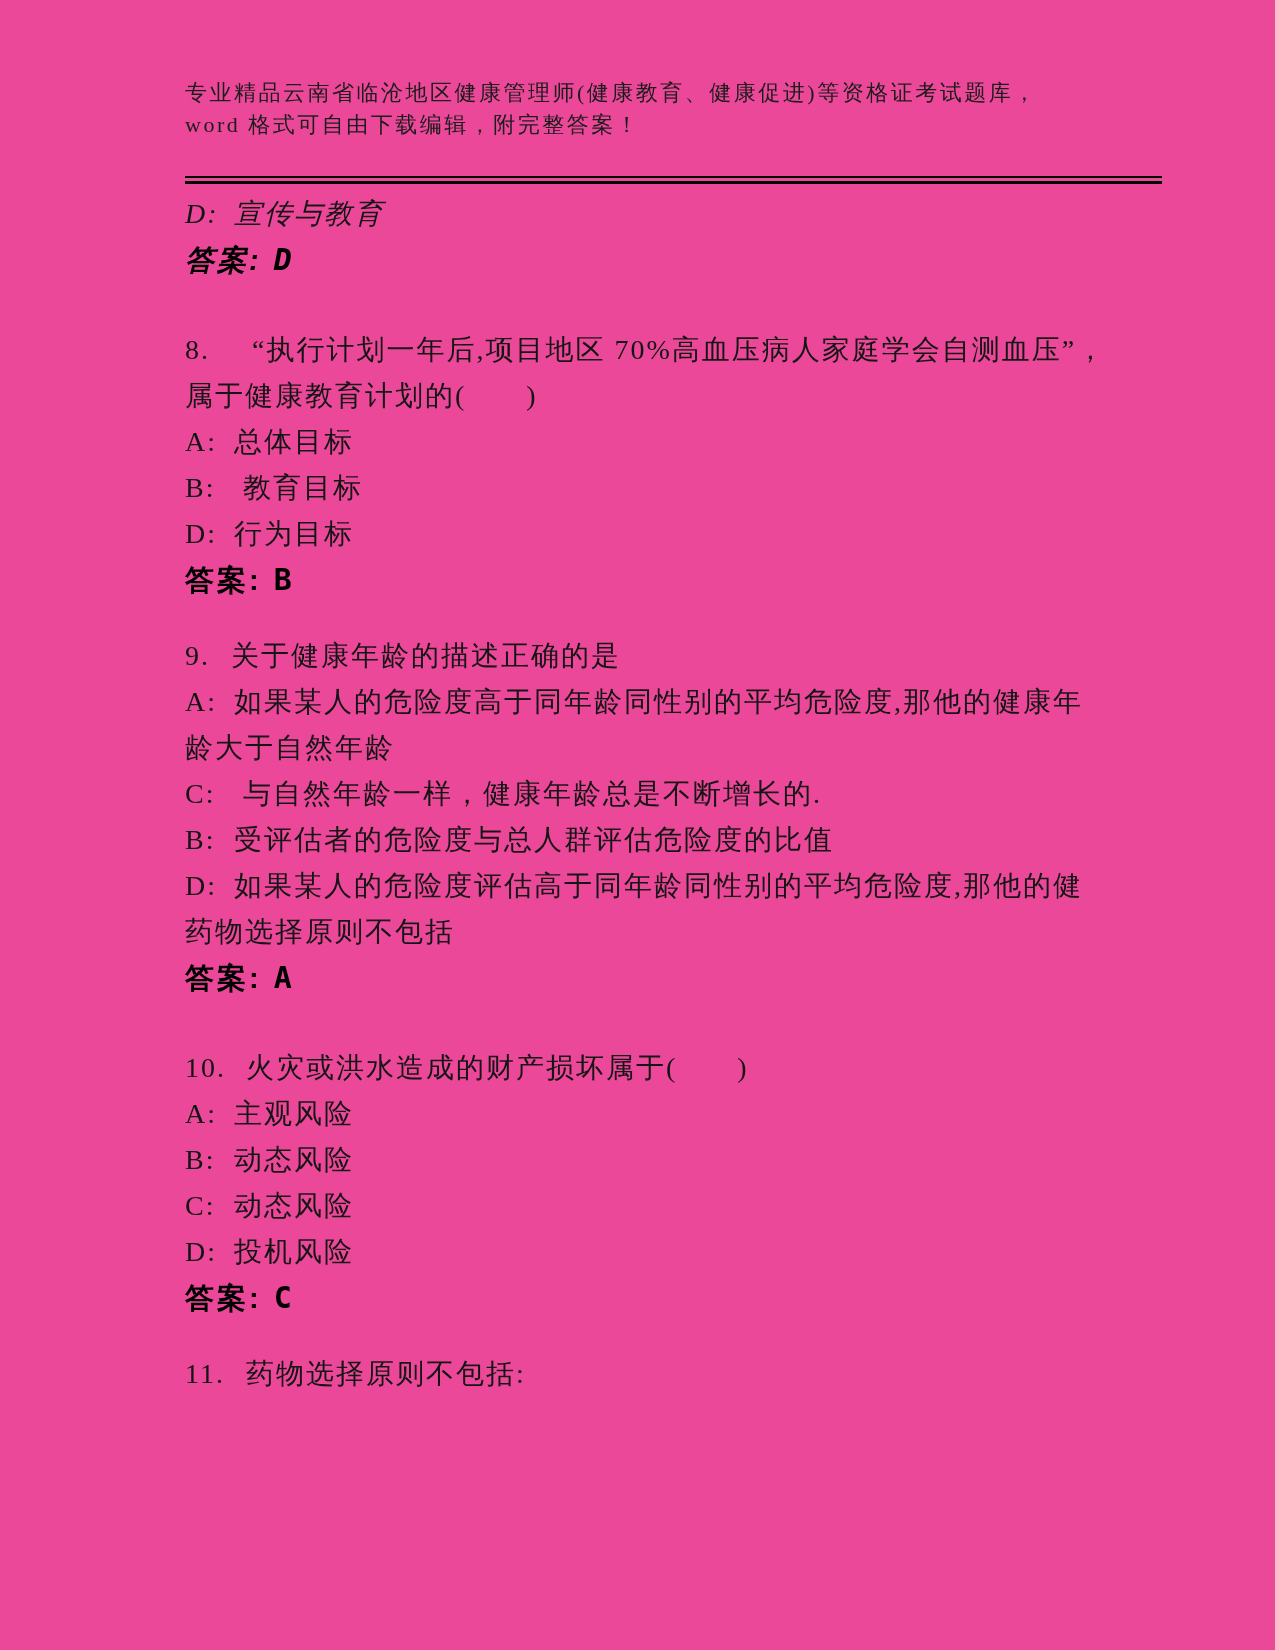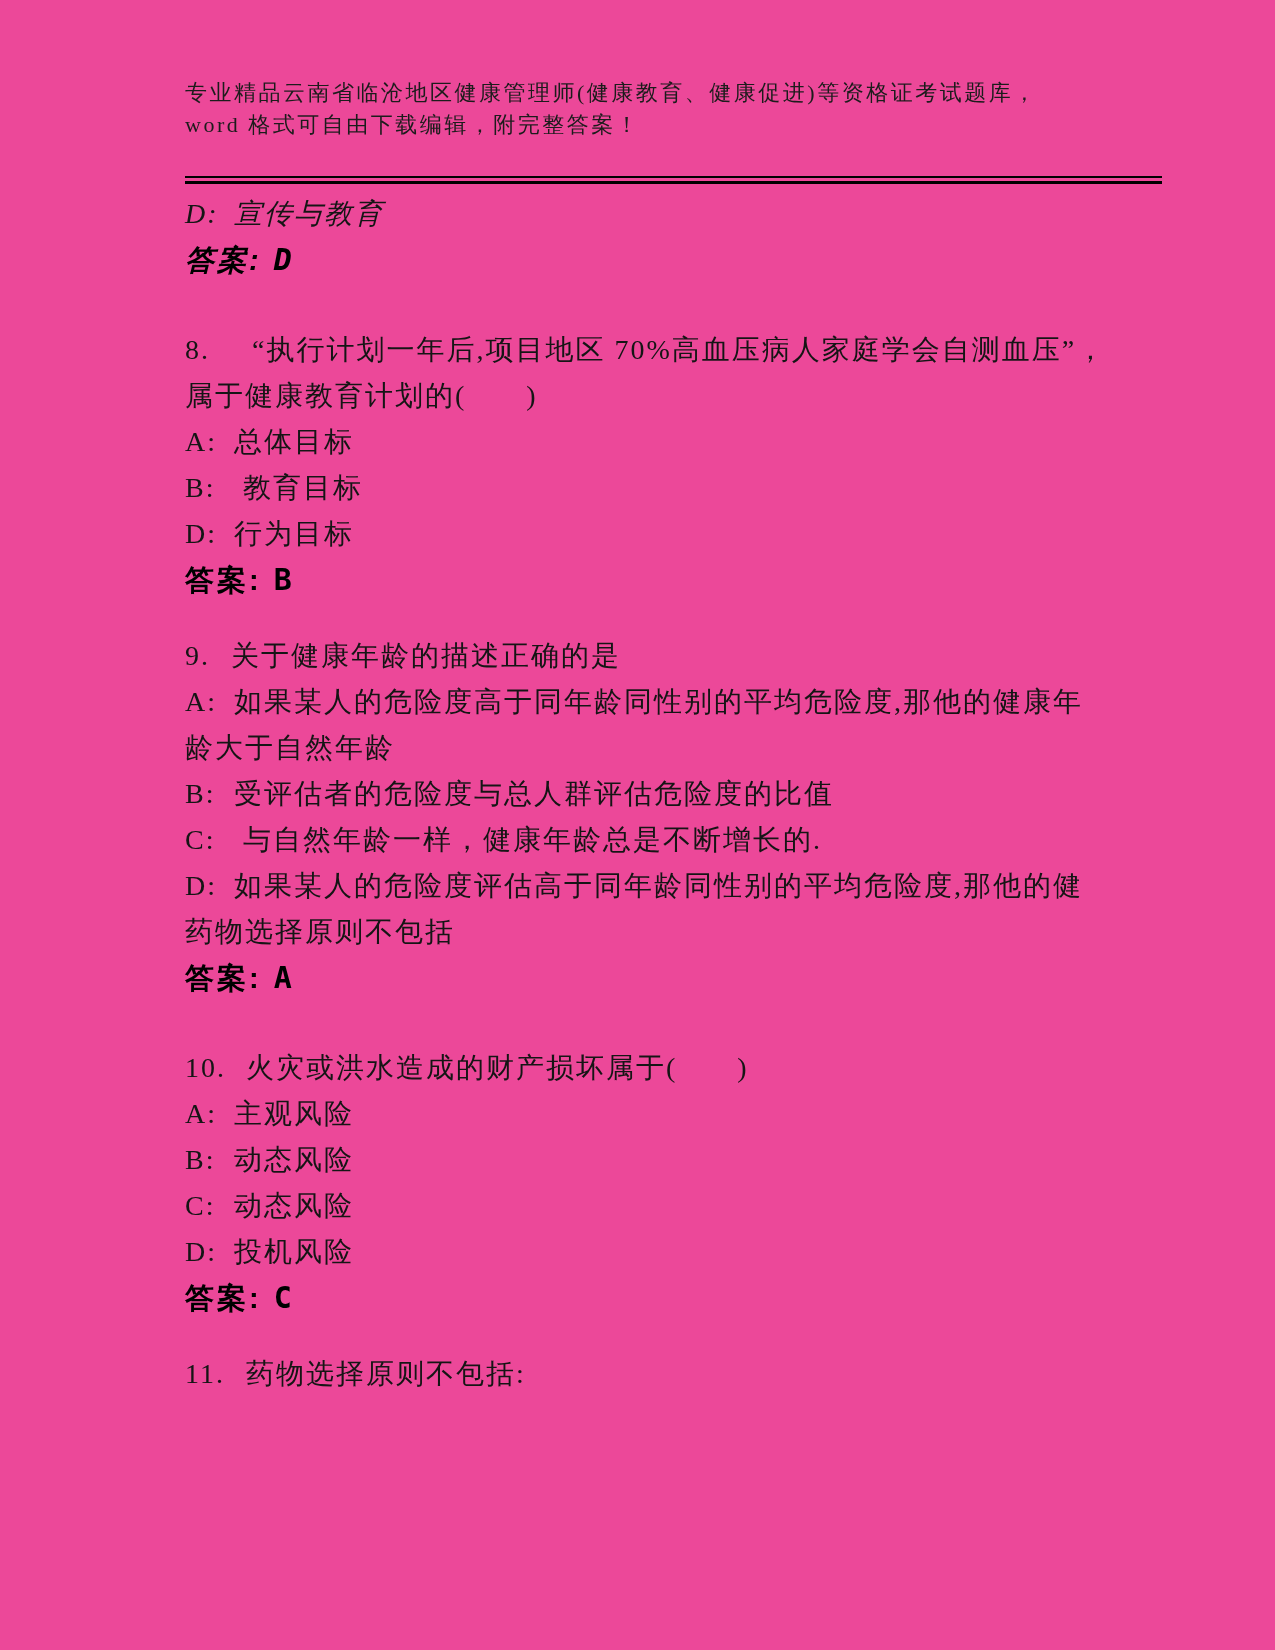--- a/index.html
+++ b/index.html
@@ -89,22 +89,22 @@
         <div class="line"><span class="opt-label">A:</span><span>总体目标</span></div>
         <div class="line"><span class="opt-label">B:</span><span> 教育目标</span></div>
         <div class="line"><span class="opt-label">D:</span><span>行为目标</span></div>
         <div class="line answer"><span>答案:</span><span class="ans-value">B</span></div>
       </div>
 
       <div class="block m42">
         <div class="line"><span class="qnum n9">9.</span><span>关于健康年龄的描述正确的是</span></div>
         <div class="line"><span class="opt-label">A:</span><span>如果某人的危险度高于同年龄同性别的平均危险度,那他的健康年</span></div>
         <div class="line">龄大于自然年龄</div>
+        <div class="line"><span class="opt-label">C:</span><span> 与自然年龄一样，健康年龄总是不断增长的.</span></div>
         <div class="line"><span class="opt-label">B:</span><span>受评估者的危险度与总人群评估危险度的比值</span></div>
-        <div class="line"><span class="opt-label">C:</span><span> 与自然年龄一样，健康年龄总是不断增长的.</span></div>
         <div class="line"><span class="opt-label">D:</span><span>如果某人的危险度评估高于同年龄同性别的平均危险度,那他的健</span></div>
         <div class="line">药物选择原则不包括</div>
         <div class="line answer"><span>答案:</span><span class="ans-value">A</span></div>
       </div>
 
       <div class="block">
         <div class="line"><span class="qnum n10">10.</span><span>火灾或洪水造成的财产损坏属于(　　)</span></div>
         <div class="line"><span class="opt-label">A:</span><span>主观风险</span></div>
         <div class="line"><span class="opt-label">B:</span><span>动态风险</span></div>
         <div class="line"><span class="opt-label">C:</span><span>动态风险</span></div>

